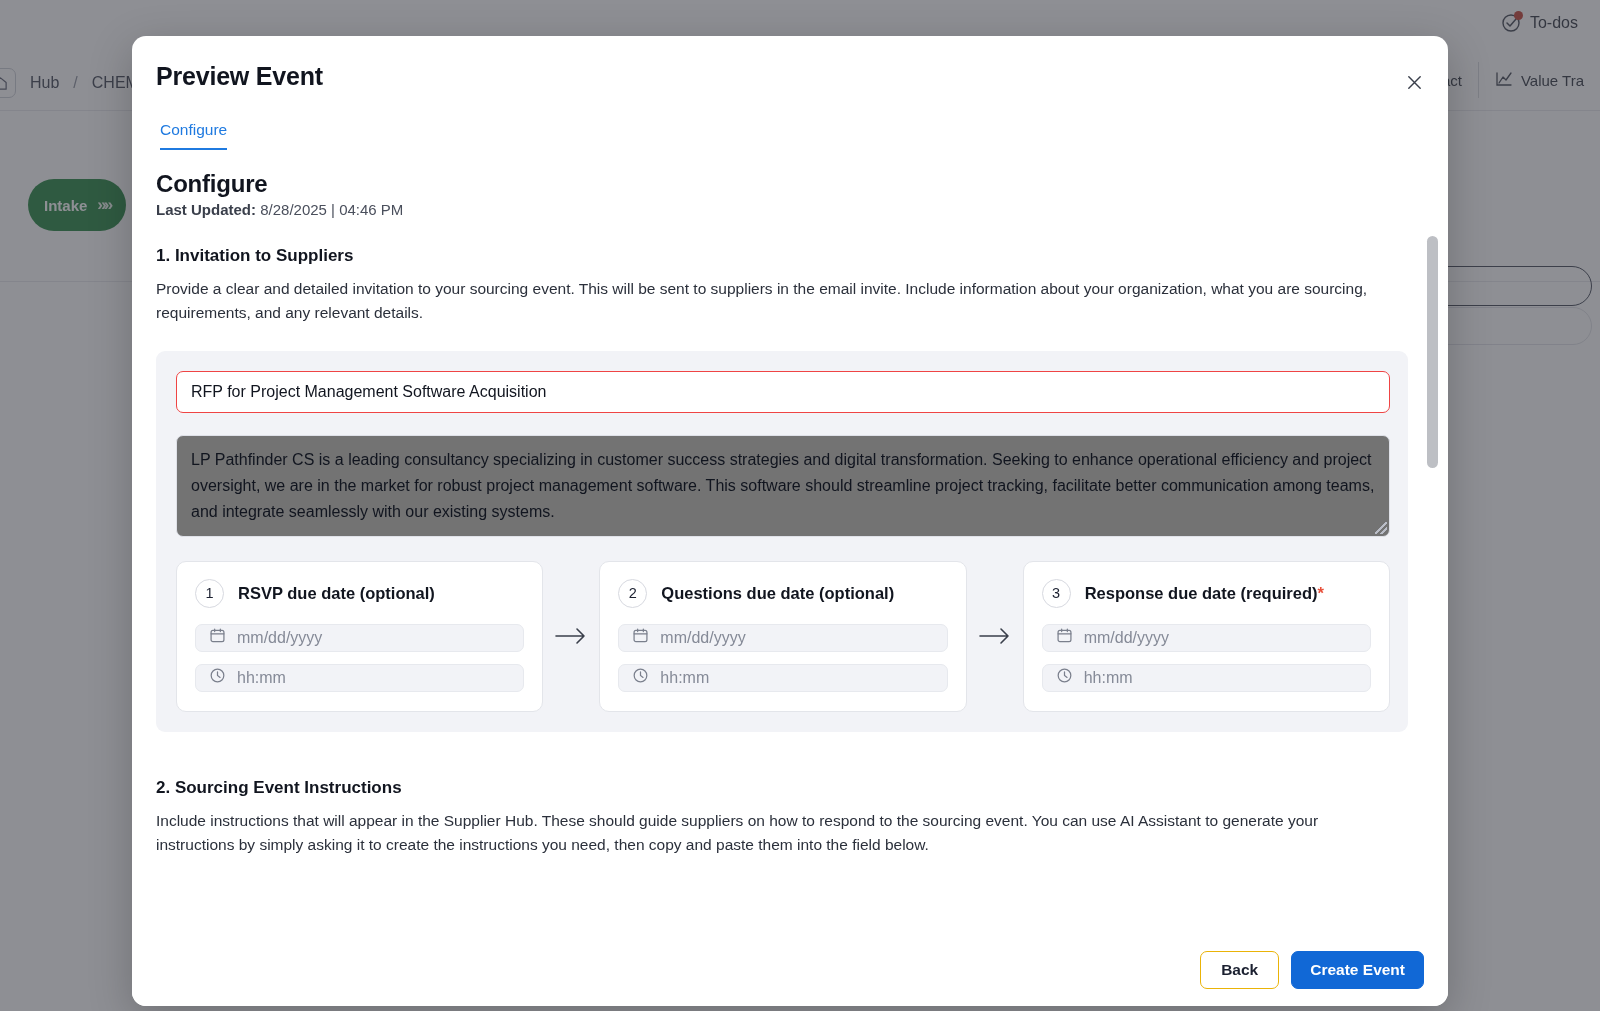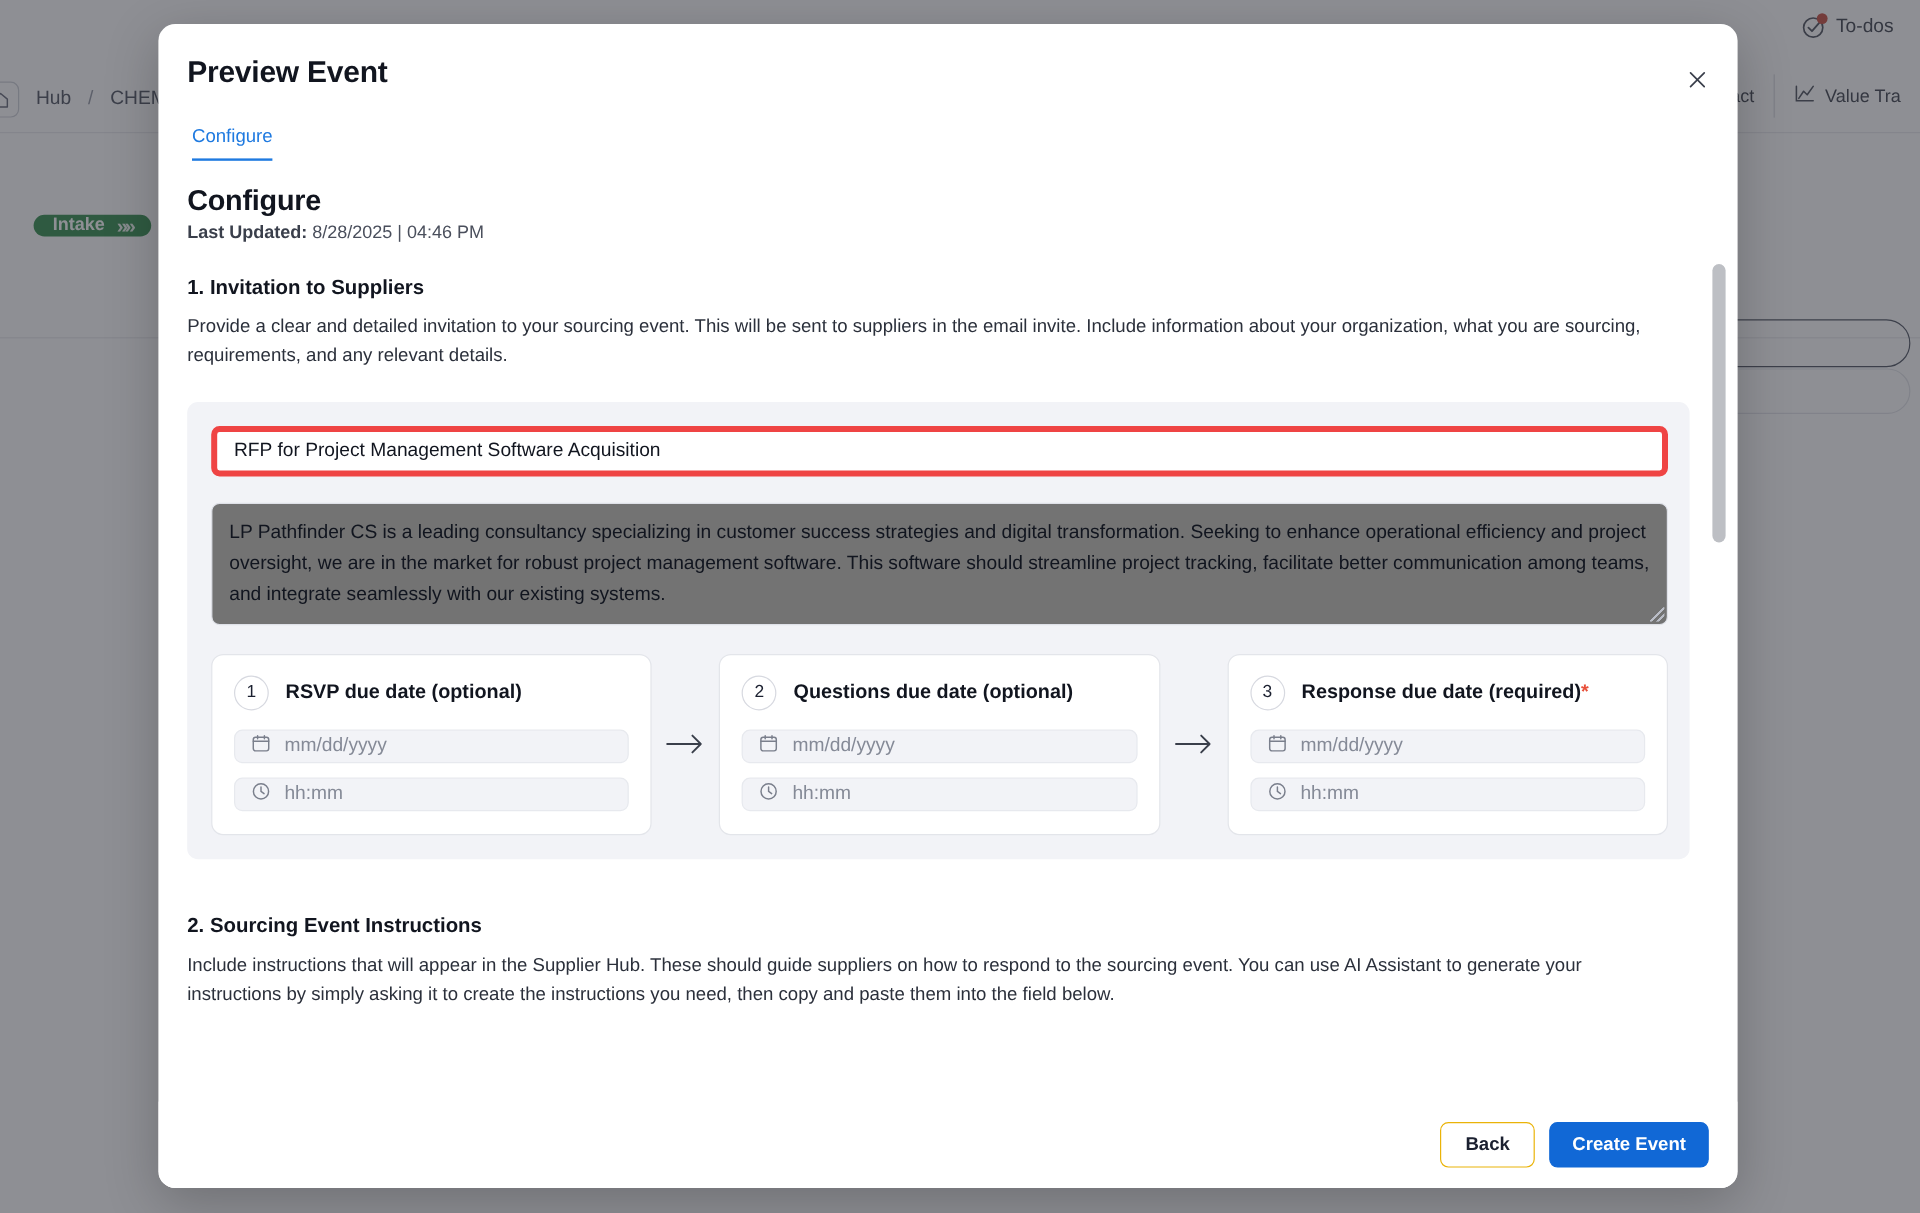--- a/index.html
+++ b/index.html
@@ -55,22 +55,22 @@
   .bc-sep { color: #8a8f9c; }
 
   #bg-stageband {
     position: absolute; left: 0; top: 110px; width: 1600px; height: 172px;
     border-top: 1px solid #e6e8ec; border-bottom: 1px solid #e6e8ec;
     background: #ffffff;
   }
   .stage-pill {
     position: absolute; left: 28px; top: 68px;
     background: #1e8239; color: #ffffff;
-    border-radius: 999px; height: 18px; padding: 0 16px;
-    display: flex; align-items: flex-start; gap: 10px;
+    border-radius: 999px; height: 52px; padding: 0 16px;
+    display: flex; align-items: center; gap: 10px;
     font-size: 15px; font-weight: 600;
   }
   .chev { letter-spacing: -3px; font-size: 17px; opacity: .92; }
 
   .rpill {
     position: absolute; border-radius: 999px;
     display: flex; align-items: center; justify-content: flex-start;
     padding-left: 18px; font-size: 15px; color: #2a2f3a;
   }
   #rpill-1 { right: 8px; top: 155px; width: 280px; height: 40px; border: 1.6px solid #3c4250; }
@@ -78,21 +78,21 @@
 
   
   #overlay {
     position: absolute; inset: 0;
     background: rgba(60,62,70,0.58);
   }
 
   
   #modal {
     position: absolute;
-    left: 132px; top: 20px;
+    left: 132px; top: 36px;
     width: 1316px; height: 970px;
     background: #ffffff;
     border-radius: 14px;
     box-shadow: 0 12px 44px rgba(0,0,0,.22);
     display: flex; flex-direction: column;
     overflow: hidden;
   }
   #modal-header {
     position: relative;
     padding: 26px 30px 0 24px;
@@ -158,21 +158,21 @@
     background: #f2f3f7;
     border-radius: 9px;
     padding: 20px 18px 20px 20px;
   }
   .field-label {
     font-size: 14.5px; color: #3f4450; margin-bottom: 9px;
   }
   .req { color: #e8503a; }
   .text-input {
     width: 100%; height: 42px;
-    background: #ffffff; border: 5px solid #ef4444; border-radius: 7px;
+    background: #ffffff; border: 1px solid #ef4444; border-radius: 7px;
     padding: 0 14px; font-size: 16px; color: #11151f;
     font-family: "Liberation Sans", sans-serif;
     display: flex; align-items: center;
   }
   .textarea-box {
     width: 100%; min-height: 98px;
     background: #737373; border: 1px solid #dfe1e8; border-radius: 7px;
     padding: 11px 14px; font-size: 16px; color: #11151f; line-height: 1.62;
     position: relative;
   }

